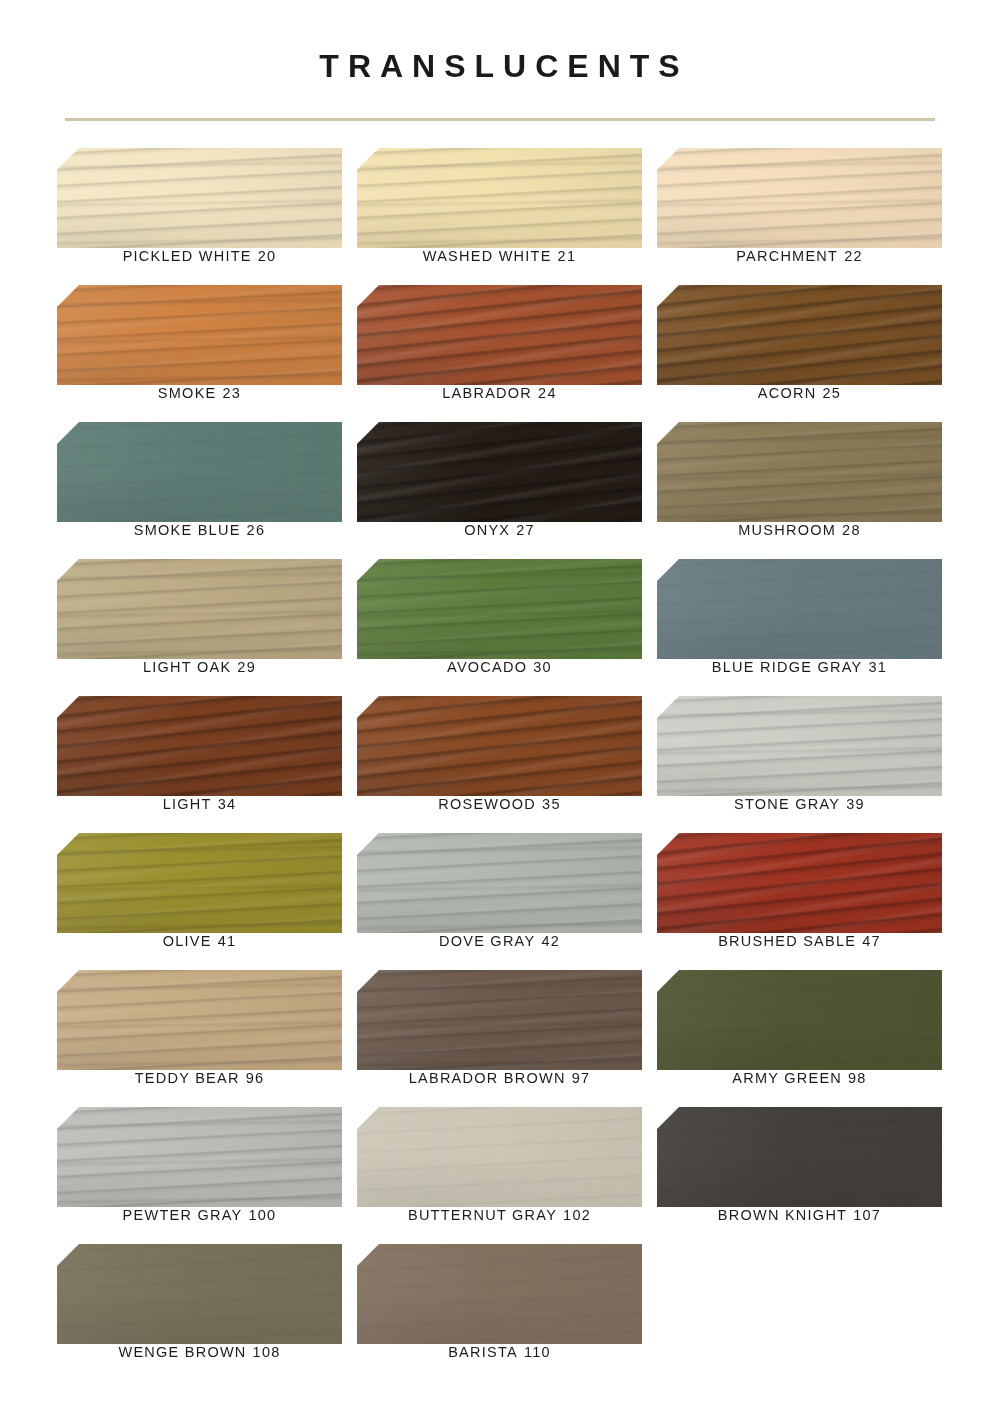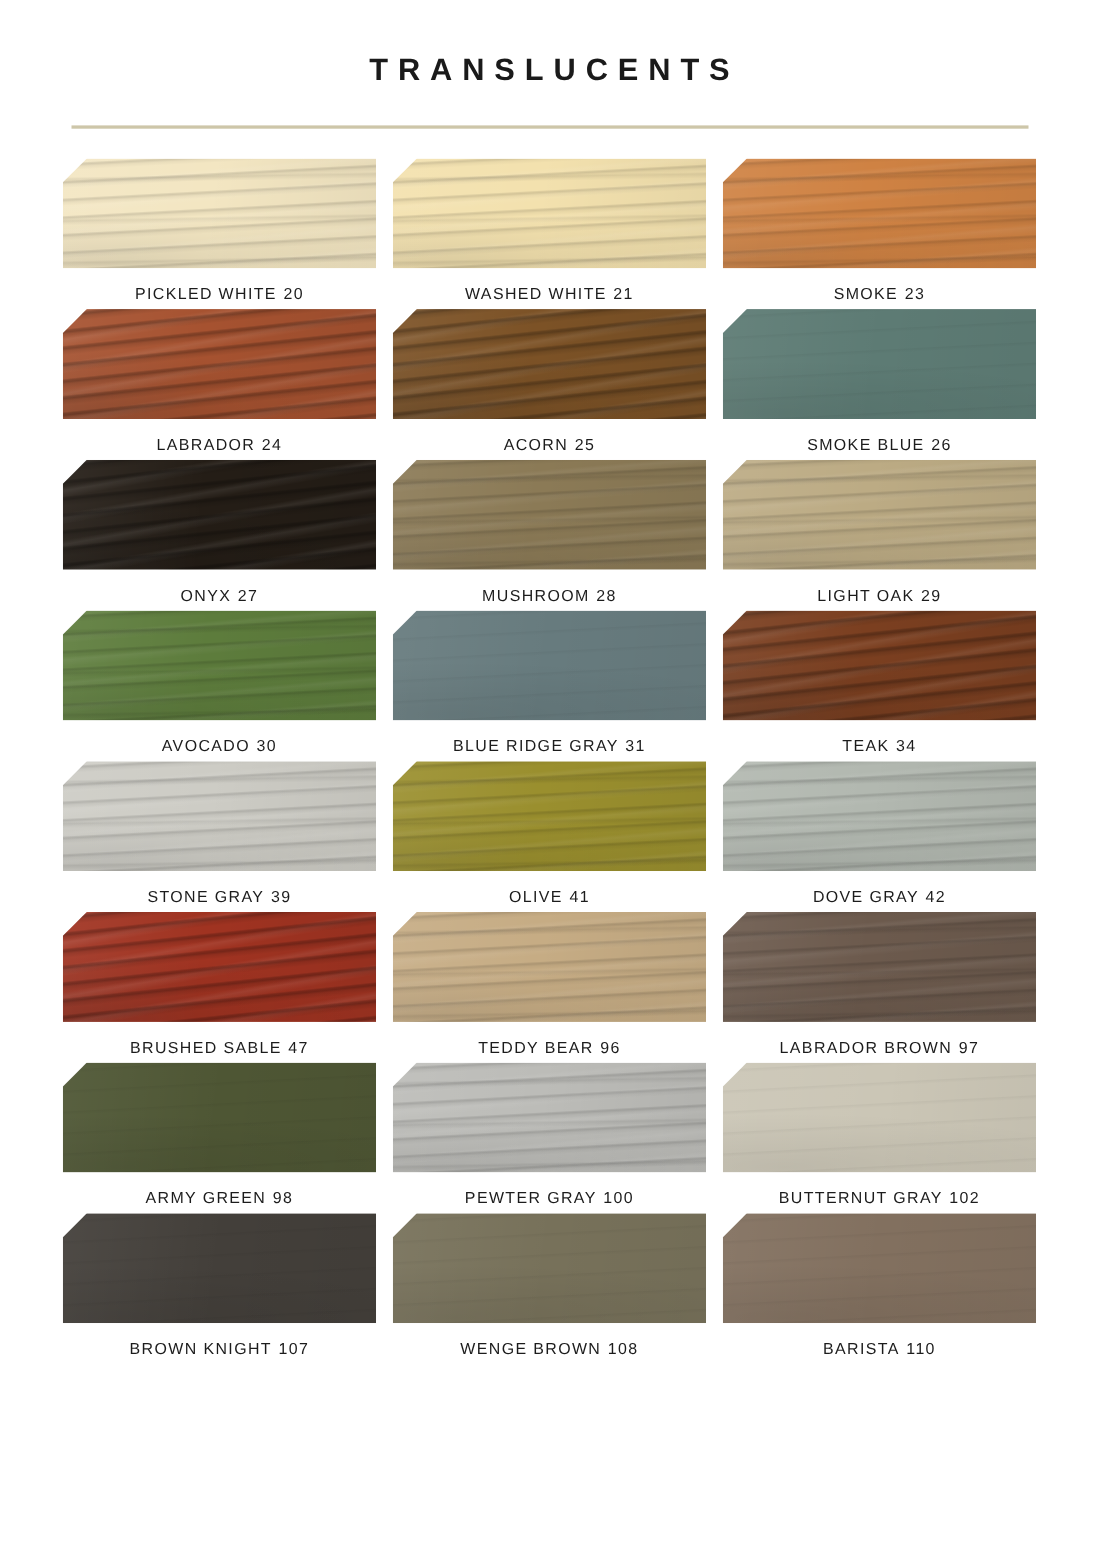--- a/index.html
+++ b/index.html
@@ -17,21 +17,21 @@
     width: 999px;
     height: 1413px;
     background: #ffffff;
     overflow: hidden;
   }
 
   
   .page-title {
     text-align: center;
     font-family: "Liberation Sans", sans-serif;
-    font-size: 28px;
+    font-size: 32px;
     font-weight: 700;
     letter-spacing: 9px;
     color: #1a1a1a;
     padding-top: 50px;
     line-height: 1;
     text-indent: 9px;
   }
 
   .title-rule {
     width: 870px;
@@ -165,21 +165,20 @@
       ),
       linear-gradient(
         95deg,
         rgba(255,255,255,0.07) 0%,
         rgba(255,255,255,0.00) 45%,
         rgba(0,0,0,0.07) 100%
       );
   }
 
   .swatch-label {
-    margin-top: 16px;
     font-family: "Liberation Sans", sans-serif;
     font-size: 14.5px;
     font-weight: 400;
     letter-spacing: 1.25px;
     color: #1c1c1c;
     text-align: center;
     white-space: nowrap;
   }
 
   .swatch-label .num { margin-left: 6px; }
@@ -200,20 +199,26 @@
         </div>
         <div class="swatch-label"><span>PICKLED WHITE</span><span class="num">20</span></div>
       </div>
       <div class="swatch-cell">
         <div class="swatch-chip" style="background-color: rgb(243, 225, 174);">
           <div class="grain"></div>
         </div>
         <div class="swatch-label"><span>WASHED WHITE</span><span class="num">21</span></div>
       </div>
       <div class="swatch-cell">
+        <div class="swatch-chip" style="background-color: rgb(245, 222, 187);">
+          <div class="grain"></div>
+        </div>
+        <div class="swatch-label"><span>PARCHMENT</span><span class="num">22</span></div>
+      </div>
+      <div class="swatch-cell">
         <div class="swatch-chip" style="background-color: rgb(207, 130, 67);">
           <div class="grain"></div>
         </div>
         <div class="swatch-label"><span>SMOKE</span><span class="num">23</span></div>
       </div>
       <div class="swatch-cell">
         <div class="swatch-chip strong" style="background-color: rgb(166, 82, 48);">
           <div class="grain"></div>
         </div>
         <div class="swatch-label"><span>LABRADOR</span><span class="num">24</span></div>
@@ -257,21 +262,27 @@
       <div class="swatch-cell">
         <div class="swatch-chip smooth" style="background-color: rgb(103, 123, 126);">
           <div class="grain"></div>
         </div>
         <div class="swatch-label"><span>BLUE RIDGE GRAY</span><span class="num">31</span></div>
       </div>
       <div class="swatch-cell">
         <div class="swatch-chip strong" style="background-color: rgb(123, 63, 32);">
           <div class="grain"></div>
         </div>
-        <div class="swatch-label"><span>TEAK</span><span class="num">34</span></div>
+        <div class="swatch-label"><span>LIGHT</span><span class="num">34</span></div>
+      </div>
+      <div class="swatch-cell">
+        <div class="swatch-chip strong" style="background-color: rgb(138, 74, 36);">
+          <div class="grain"></div>
+        </div>
+        <div class="swatch-label"><span>ROSEWOOD</span><span class="num">35</span></div>
       </div>
       <div class="swatch-cell">
         <div class="swatch-chip" style="background-color: rgb(205, 204, 197);">
           <div class="grain"></div>
         </div>
         <div class="swatch-label"><span>STONE GRAY</span><span class="num">39</span></div>
       </div>
       <div class="swatch-cell">
         <div class="swatch-chip" style="background-color: rgb(154, 143, 46);">
           <div class="grain"></div>

